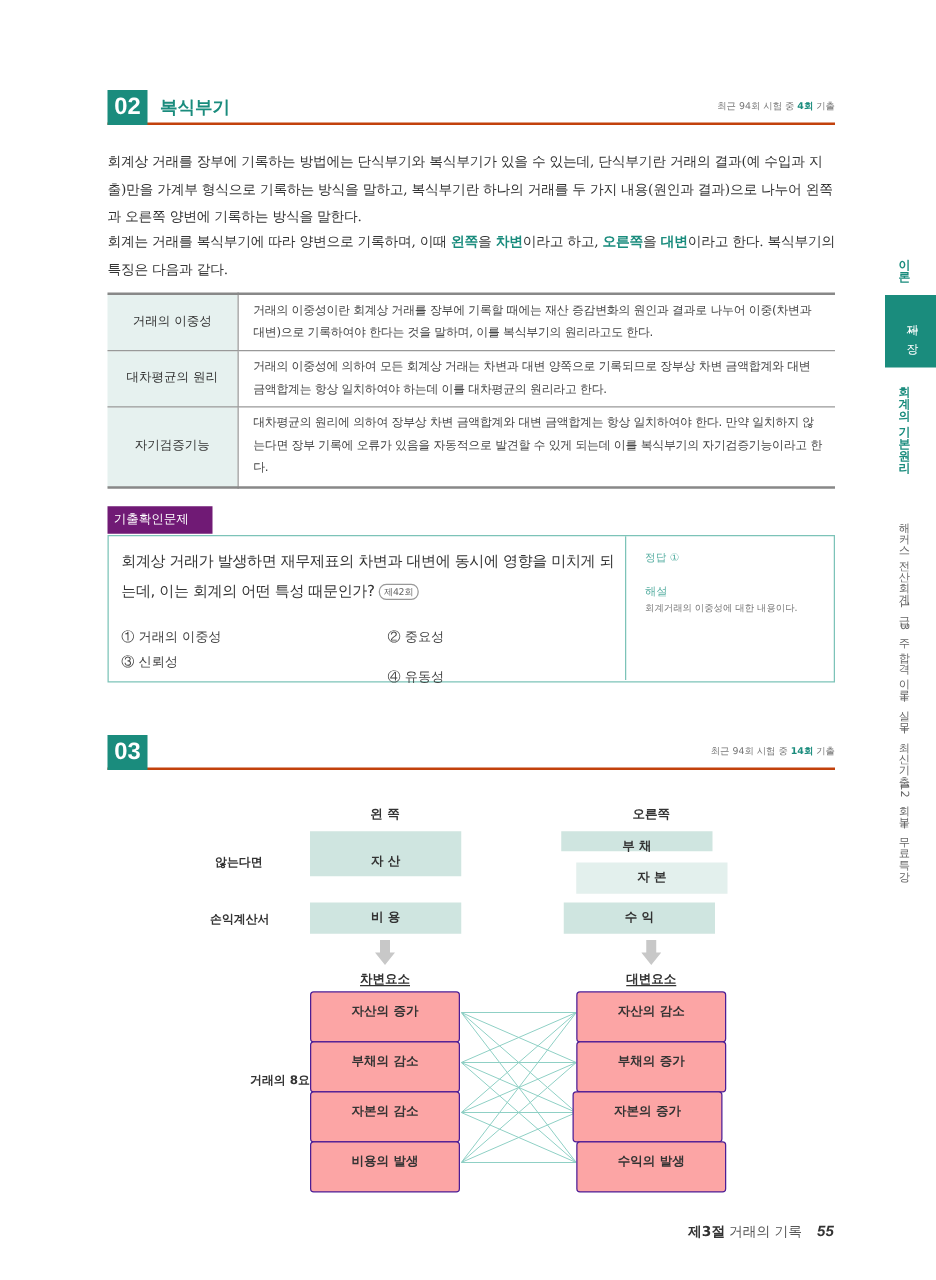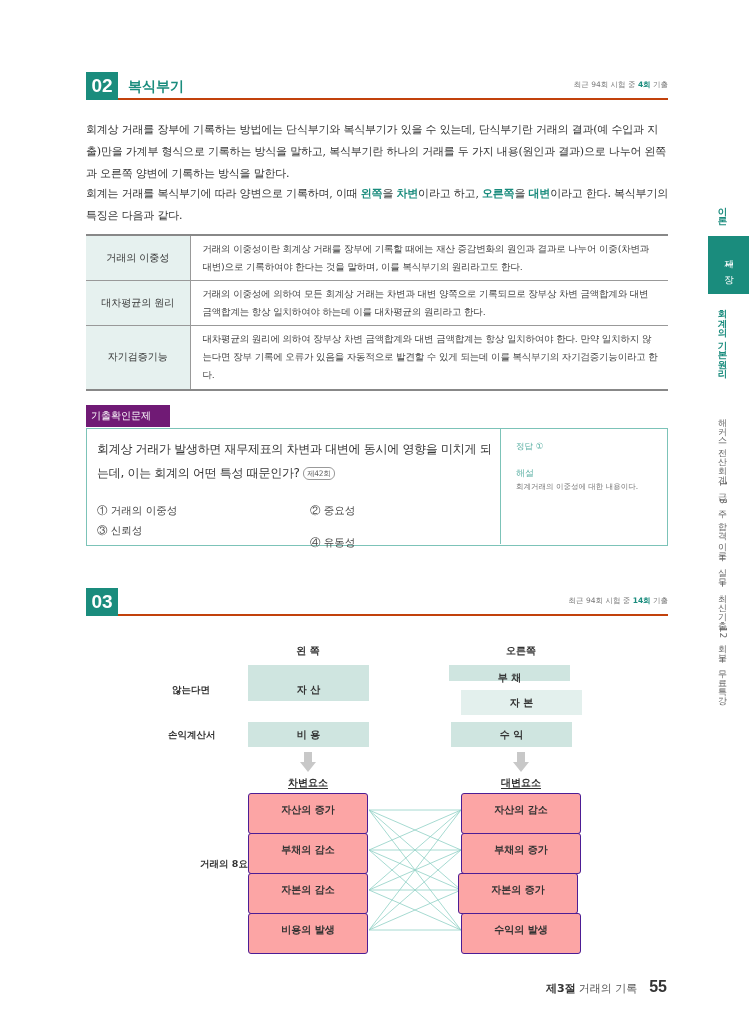--- a/index.html
+++ b/index.html
@@ -38,21 +38,21 @@
   .cell.light { background: #e3f0ed; }
   .arrow { position: absolute; width: 16px; height: 20px; }
   .elbox { position: absolute; width: 120px; height: 41px; border: 1px solid #4c1d95; border-radius: 3px; background: #fca5a5; text-align: center; line-height: 31px; font-size: 10px; font-weight: bold; color: #333; }
   .under { text-decoration: underline; text-underline-offset: 2px; }
   .side-item { position: absolute; left: 0; width: 49px; writing-mode: vertical-rl; text-align: left; font-size: 9.5px; display: flex; align-items: center; }
   .side-tab { position: absolute; left: 8px; top: 236px; width: 41px; height: 58px; background: #1a8c7d; color: #fff; writing-mode: vertical-rl; font-size: 9.5px; display: flex; align-items: center; justify-content: center; }
 
   .footer { position: absolute; right: 82px; top: 978px; font-size: 11px; color: #333; }
   .footer .ch { font-weight: bold; margin-top: 44px; }
   .footer .tt { color: #555; margin-left: 3px; }
-  .footer .pg { font-weight: bold; margin-left: 12px; font-family: "Liberation Sans", sans-serif; font-size: 16px; }
+  .footer .pg { font-weight: bold; margin-left: 12px; font-family: "Liberation Sans", sans-serif; font-size: 12px; font-style: italic; }
 </style>
 </head>
 <body>
 
 <div class="sec-head" style="top:72px;">
   <div class="sec-num">02</div>
   <div class="sec-title">복식부기</div>
   <div class="sec-meta"><span>최근 94회 시험 중 </span><b>4회</b><span> 기출</span></div>
 </div>
 

